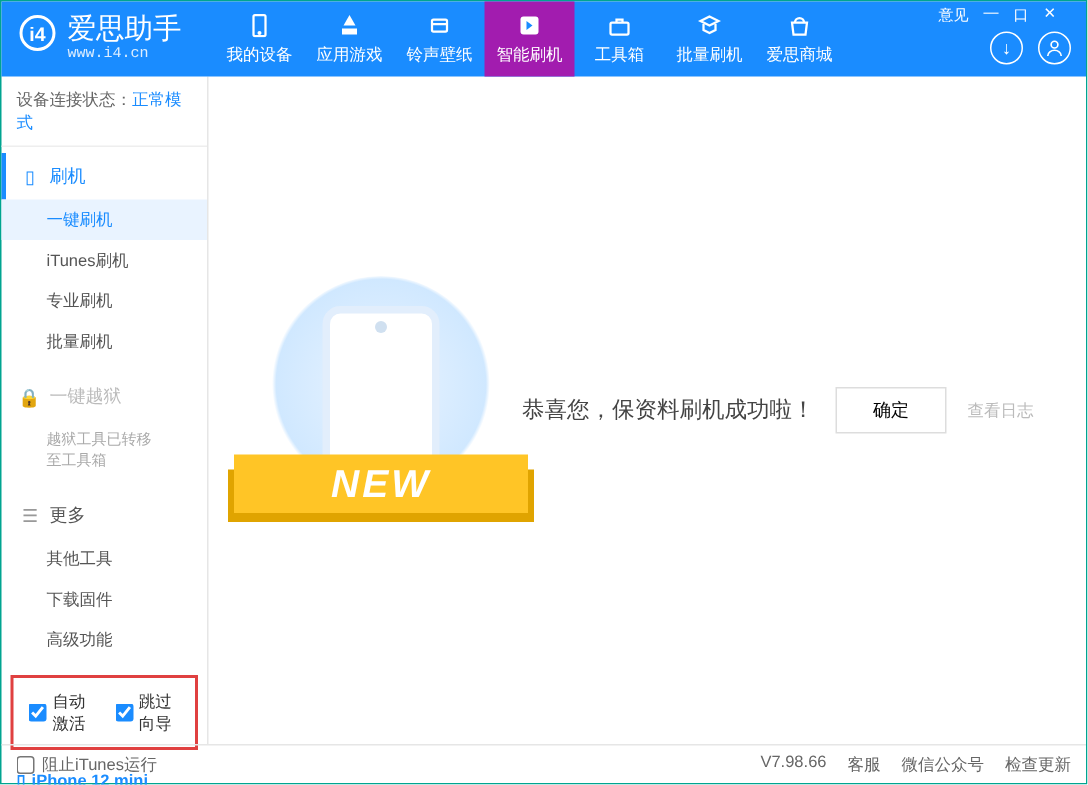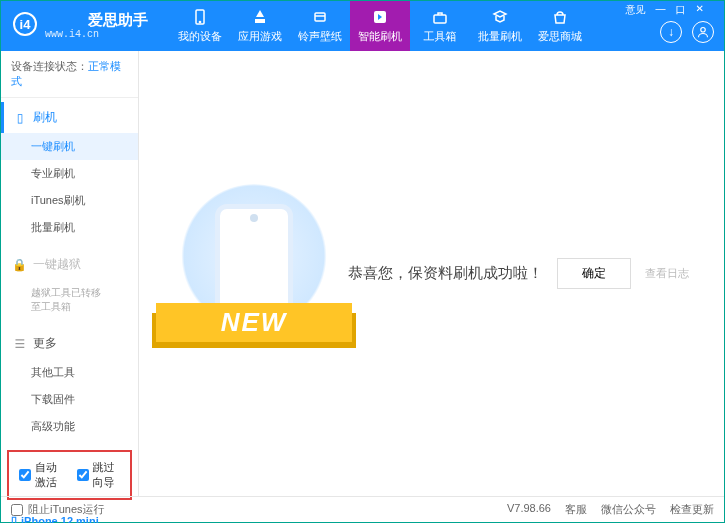--- a/index.html
+++ b/index.html
@@ -3,21 +3,21 @@
 <meta charset="utf-8">
 <style>
 * { margin: 0; padding: 0; box-sizing: border-box; }
 body { font-family: "Microsoft YaHei", Arial, sans-serif; font-size: 12px; color: #333; background: #fff; }
 .window { width: 725px; height: 523px; border: 1px solid #00a490; display: flex; flex-direction: column; }
 
 .titlebar { height: 50px; background: #1a8cff; display: flex; align-items: center; color: #fff; position: relative; }
 .logo-area { display: flex; align-items: flex-start; padding: 0 12px; gap: 8px; }
 .logo-ico { width: 24px; height: 24px; border: 2px solid #fff; border-radius: 50%; display: flex; align-items: center; justify-content: center; font-weight: bold; font-size: 13px; }
 .brand-txt { display: flex; flex-direction: column; line-height: 1.1; }
-.brand-name { font-size: 15px; font-weight: bold; margin-left: 43px; }
+.brand-name { font-size: 19px; font-weight: normal; }
 .brand-url { font-size: 10px; opacity: .85; font-family: Liberation Mono, monospace; }
 .nav { display: flex; height: 100%; margin-left: 10px; }
 .nav-item { width: 60px; display: flex; flex-direction: column; align-items: center; justify-content: center; gap: 3px; font-size: 11px; cursor: pointer; }
 .nav-item.active { background: #a21caf; }
 .nav-ico { width: 18px; height: 18px; display: flex; align-items: center; justify-content: center; }
 .ctrl-top { position: absolute; top: 2px; right: 20px; display: flex; gap: 10px; font-size: 10px; justify-content: center; }
 .ctrl-top span { cursor: pointer; }
 .ctrl-side { position: absolute; right: 10px; top: 20px; display: flex; gap: 10px; }
 .circ { width: 22px; height: 22px; border: 1.5px solid #fff; border-radius: 50%; display: flex; align-items: center; justify-content: center; font-size: 12px; cursor: pointer; }
 
@@ -153,22 +153,22 @@
       <div class="status-line">
         <span>设备连接状态：</span><span class="status-val">正常模式</span>
       </div>
 
       <div class="side-sec">
         <div class="side-head selsec">
           <span class="ico">▯</span>
           <span>刷机</span>
         </div>
         <div class="side-sub active">一键刷机</div>
+        <div class="side-sub">iTunes刷机</div>
         <div class="side-sub">专业刷机</div>
-        <div class="side-sub">iTunes刷机</div>
         <div class="side-sub">批量刷机</div>
       </div>
 
       <div class="side-sec">
         <div class="side-head">
           <span class="ico">🔒</span>
           <span style="color:#bbb">一键越狱</span>
         </div>
         <div class="side-sub disabled"><span class="note">越狱工具已转移至工具箱</span></div>
       </div>

